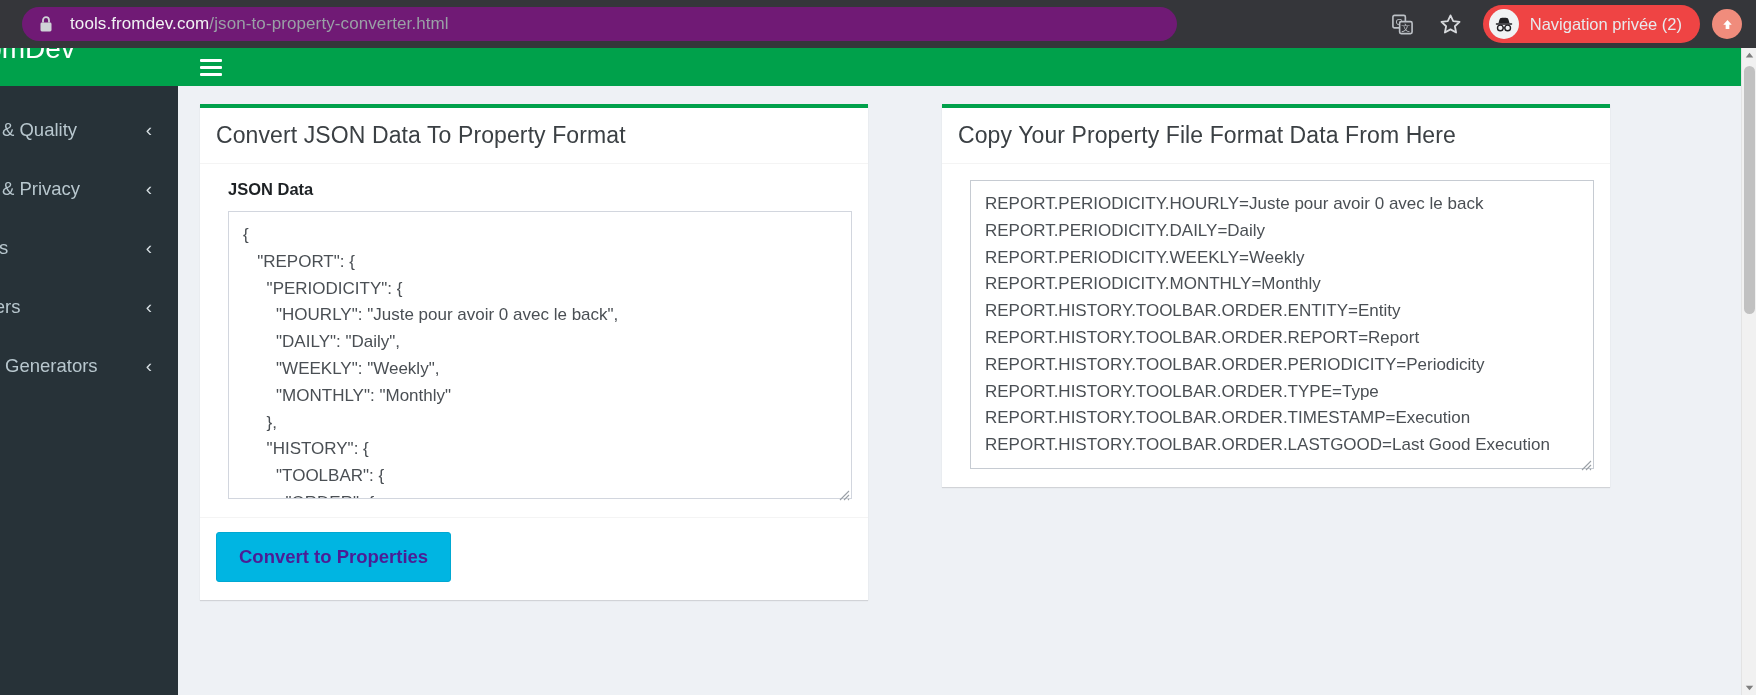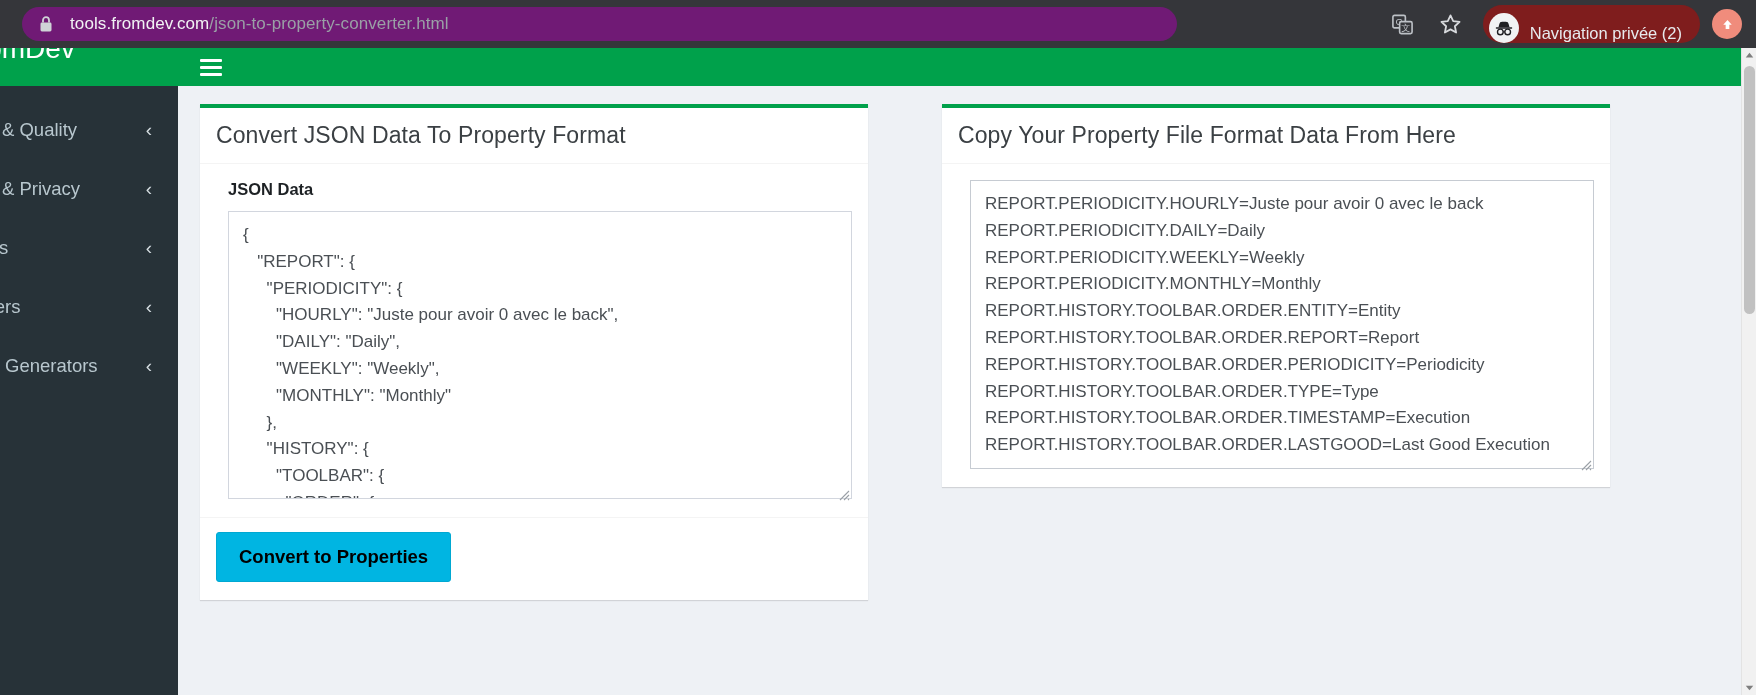--- a/index.html
+++ b/index.html
@@ -35,22 +35,22 @@
   }
   .url-text .host { color: #f1f3f4; }
   .chrome-right {
     display: flex; align-items: center; margin-left: auto; padding-right: 10px;
   }
   .icon-btn {
     width: 34px; height: 34px; margin: 0 7px;
     display: flex; align-items: center; justify-content: center;
   }
   .incognito-pill {
-    height: 38px; border-radius: 19px; background: #7f1d1d;
-    display: flex; align-items: flex-end; padding: 0 18px 0 6px;
+    height: 38px; border-radius: 19px; background: #ef4444;
+    display: flex; align-items: center; padding: 0 18px 0 6px;
     margin-left: 8px;
   }
   .incognito-avatar {
     width: 30px; height: 30px; border-radius: 50%;
     background: #f1f3f4; display: flex; align-items: center; justify-content: center;
     margin-right: 11px; flex: none;
   }
   .incognito-label { color: #e8eaed; font-size: 16.5px; white-space: nowrap; }
   .update-dot {
     width: 30px; height: 30px; border-radius: 50%;
@@ -169,21 +169,21 @@
     position: absolute; right: 2px; bottom: 2px;
     width: 16px; height: 16px; pointer-events: none;
   }
 
   .card-footer {
     padding: 14px 16px 18px 16px;
     border-top: 1px solid #f4f4f4;
   }
   .btn-convert {
     background: #00b5e2;
-    color: #000000;
+    color: #4c1d95;
     border: 1px solid #00a8d2;
     border-radius: 3px;
     font-size: 18.5px;
     font-family: "Liberation Sans", sans-serif;
     padding: 13px 22px;
     cursor: pointer;
     font-weight: bold;
   }
 
   

